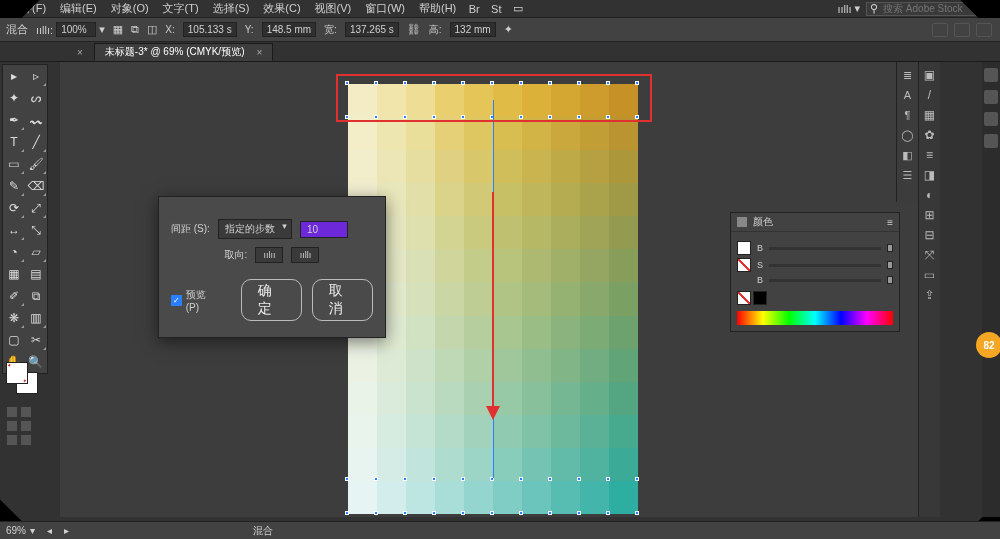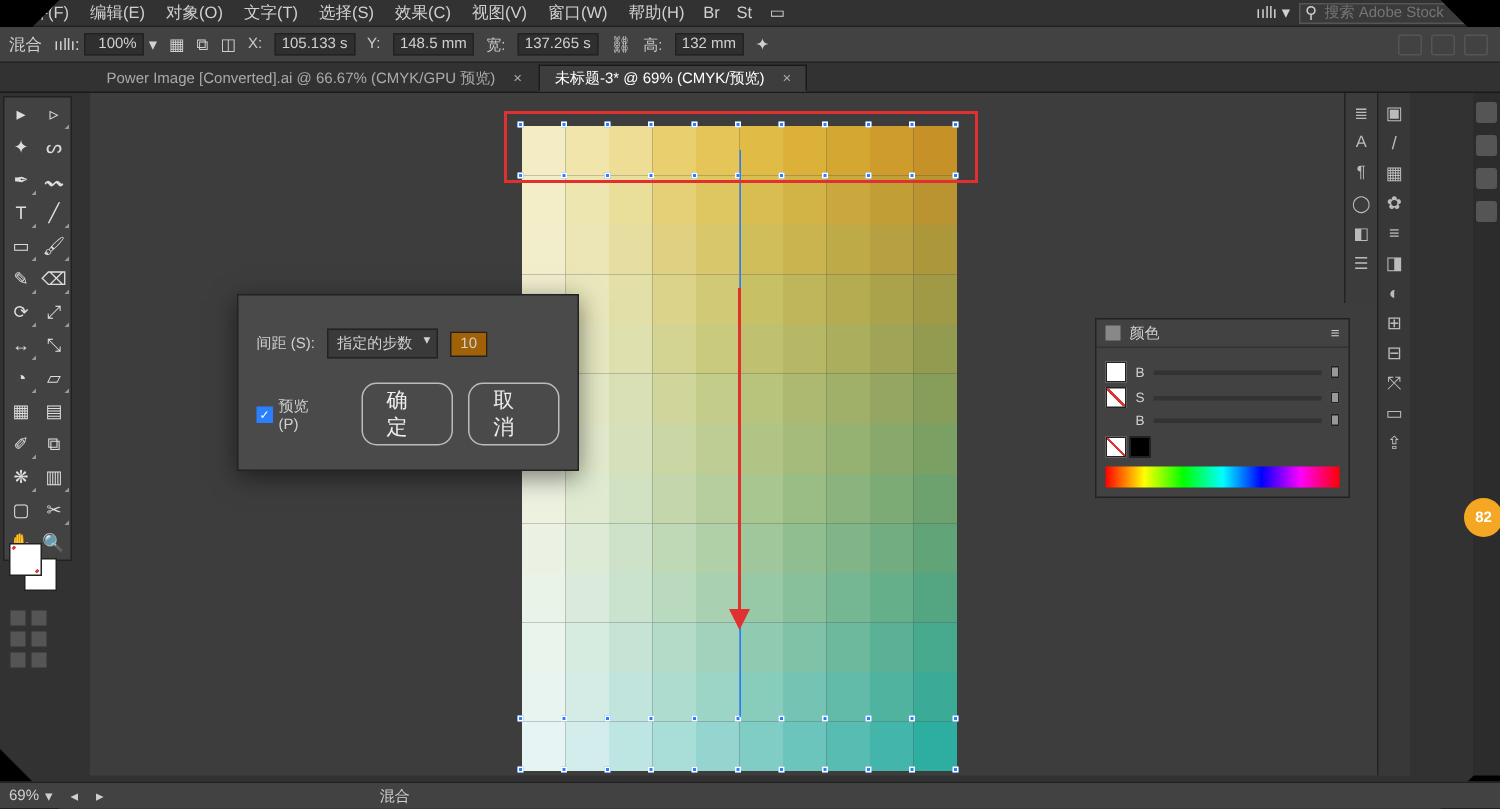--- a/index.html
+++ b/index.html
@@ -6,21 +6,21 @@
   *{box-sizing:border-box}
   .menubar{height:18px;background:#323232;display:flex;align-items:center;padding:0 4px;gap:2px;border-bottom:1px solid #222}
   .menubar .m{padding:1px 6px;cursor:default}
   .menubar .spacer{flex:1}
   .menubar .icbtn{width:20px;height:14px;display:flex;align-items:center;justify-content:center}
   .searchbox{display:flex;align-items:center;background:#3a3a3a;border:1px solid #555;height:14px;padding:0 3px;gap:3px;width:130px}
   .searchbox input{background:none;border:none;outline:none;color:#999;font-size:10px;width:100px}
   .essentials{display:flex;align-items:center;gap:3px;padding:0 4px}
   .optionsbar{height:24px;background:#424242;display:flex;align-items:center;padding:0 6px;gap:8px;border-bottom:1px solid #222;position:relative}
   .optlbl{font-size:10px;color:#ccc}
-  .optnum{background:#2f2f2f;border:1px solid #222;padding:1px 4px;min-width:40px;display:inline-block;text-align:right;font-size:10px}
+  .optnum{background:#2f2f2f;border:1px solid #222;padding:1px 4px;min-width:40px;display:inline-block;font-size:10px}
   .optionsbar .rightbtns{position:absolute;right:8px;display:flex;gap:6px}
   .optionsbar .rightbtns div{width:16px;height:14px;border:1px solid #555;border-radius:2px}
   .dropbtn{display:inline-flex;align-items:center;gap:3px}
   .tabstrip{height:20px;background:#323232;display:flex;align-items:flex-end;padding:0 60px;border-bottom:1px solid #1a1a1a}
   .tab{height:18px;padding:2px 10px;font-size:10px;color:#aaa;border:1px solid transparent;display:flex;align-items:center;gap:6px}
   .tab.active{background:#3d3d3d;color:#fff;border:1px solid #1a1a1a;border-bottom-color:#3d3d3d}
   .tab .x{color:#aaa;margin-left:6px}
   .main{position:absolute;top:62px;left:0;right:0;bottom:22px}
   .toolbox{position:absolute;left:2px;top:2px;width:46px;background:#424242;border:1px solid #222;display:flex;flex-wrap:wrap}
   .tool{width:22px;height:22px;display:flex;align-items:center;justify-content:center;font-size:12px;color:#ddd;position:relative}
@@ -43,21 +43,21 @@
   .sel .tick{position:absolute;width:4px;height:4px;background:#2a7fff;border:1px solid #fff}
   .spine{position:absolute;left:50%;top:16px;bottom:36px;width:1px;background:#2a7fff}
   .arrow{position:absolute;left:50%;top:108px;width:2px;height:220px;background:#e03030;transform:translateX(-1px)}
   .arrowhead{position:absolute;left:50%;top:322px;width:0;height:0;border-left:7px solid transparent;border-right:7px solid transparent;border-top:14px solid #e03030;transform:translateX(-7px)}
   .dialog{position:absolute;left:98px;top:134px;width:228px;background:#4a4a4a;border:1px solid #222;box-shadow:0 4px 16px rgba(0,0,0,.5)}
   .dialog .title{background:#efefef;color:#222;padding:3px 8px;font-size:11px}
   .dialog .body{padding:14px 12px 16px}
   .dlgrow{display:flex;align-items:center;margin:8px 0;gap:8px;font-size:10px}
   .select{background:#3a3a3a;border:1px solid #222;padding:2px 16px 2px 6px;position:relative;font-size:10px}
   .select::after{content:"▾";position:absolute;right:4px;top:1px;font-size:9px}
-  .numinput{background:#a16207;border:1px solid #222;padding:2px 6px;width:25px;font-size:10px}
+  .numinput{background:#6d28d9;border:1px solid #222;padding:2px 6px;width:48px;font-size:10px}
   .orientbtn{background:#3a3a3a;border:1px solid #222;width:28px;height:16px;display:flex;align-items:center;justify-content:center;font-size:9px}
   .dlgbtns{display:flex;align-items:center;gap:10px;margin-top:16px}
   .chk{display:flex;align-items:center;gap:4px;font-size:10px}
   .chk .box{width:11px;height:11px;background:#2a7fff;display:flex;align-items:center;justify-content:center;color:#fff;font-size:8px}
   .pill{border:1px solid #bbb;border-radius:10px;padding:2px 16px;font-size:14px;color:#eee}
   .rpanel{position:absolute;right:40px;top:150px;width:170px;background:#424242;border:1px solid #222}
   .rpanel .hdr{display:flex;align-items:center;padding:2px 6px;font-size:10px;border-bottom:1px solid #333}
   .rpanel .hdr .sq{width:10px;height:10px;background:#888;margin-right:6px}
   .rpanel .bodyp{padding:6px}
   .crow{display:flex;align-items:center;gap:6px;margin:3px 0;font-size:9px}
@@ -138,21 +138,20 @@
   <span>✦</span>
   <div class="rightbtns">
     <div></div>
     <div></div>
     <div></div>
   </div>
 </div>
 
 <div class="tabstrip">
   <div class="tab">
-    <span>Power Image  [Converted].ai @ 66.67% (CMYK/GPU 预览)</span>
     <span class="x">×</span>
   </div>
   <div class="tab active">
     <span>未标题-3* @ 69% (CMYK/预览)</span>
     <span class="x">×</span>
   </div>
 </div>
 
 <div class="main">
 
@@ -413,20 +412,25 @@
     </div>
     <div class="redbox"></div>
 
     <div class="dialog">
       <div class="body">
         <div class="dlgrow">
           <span>间距 (S):</span>
           <span class="select">指定的步数</span>
           <span class="numinput">10</span>
         </div>
+        <div class="dlgrow" style="justify-content:center">
+          <span>取向:</span>
+          <span class="orientbtn">ıılıı</span>
+          <span class="orientbtn">ııllı</span>
+        </div>
         <div class="dlgbtns">
           <label class="chk">
             <span class="box">✓</span>
             <span>预览 (P)</span>
           </label>
           <span style="flex:1"></span>
           <span class="pill">确定</span>
           <span class="pill">取消</span>
         </div>
       </div>

